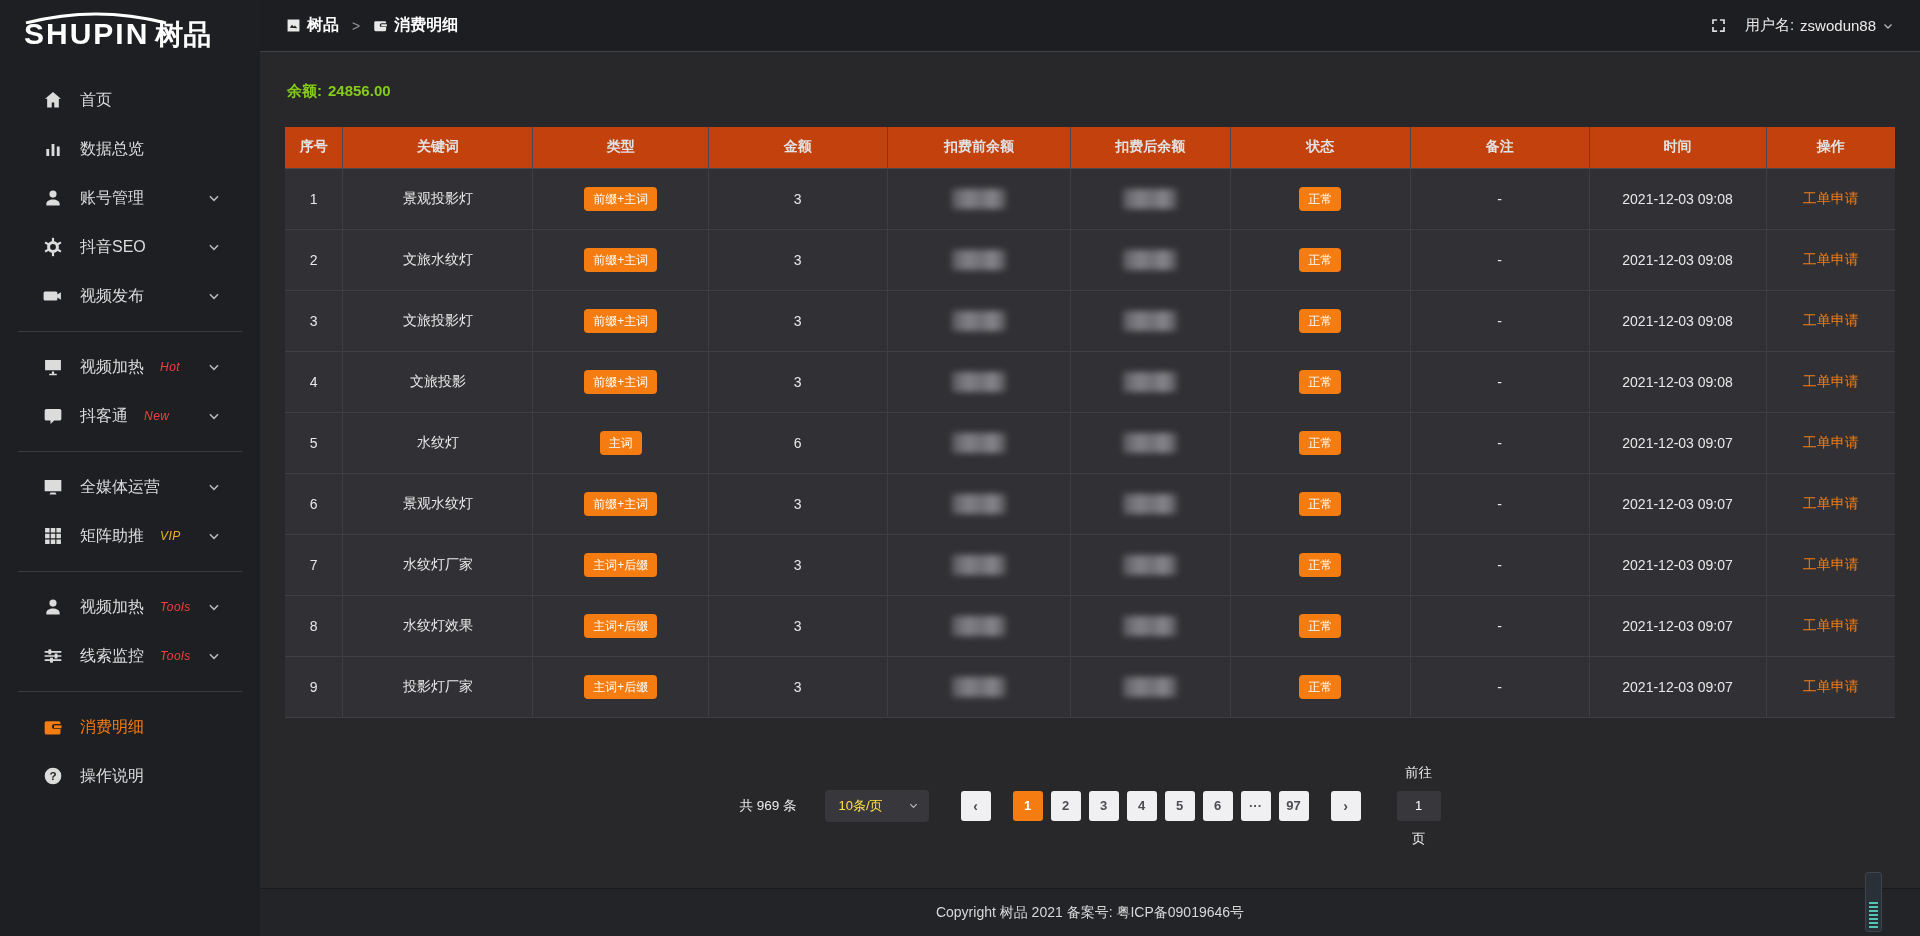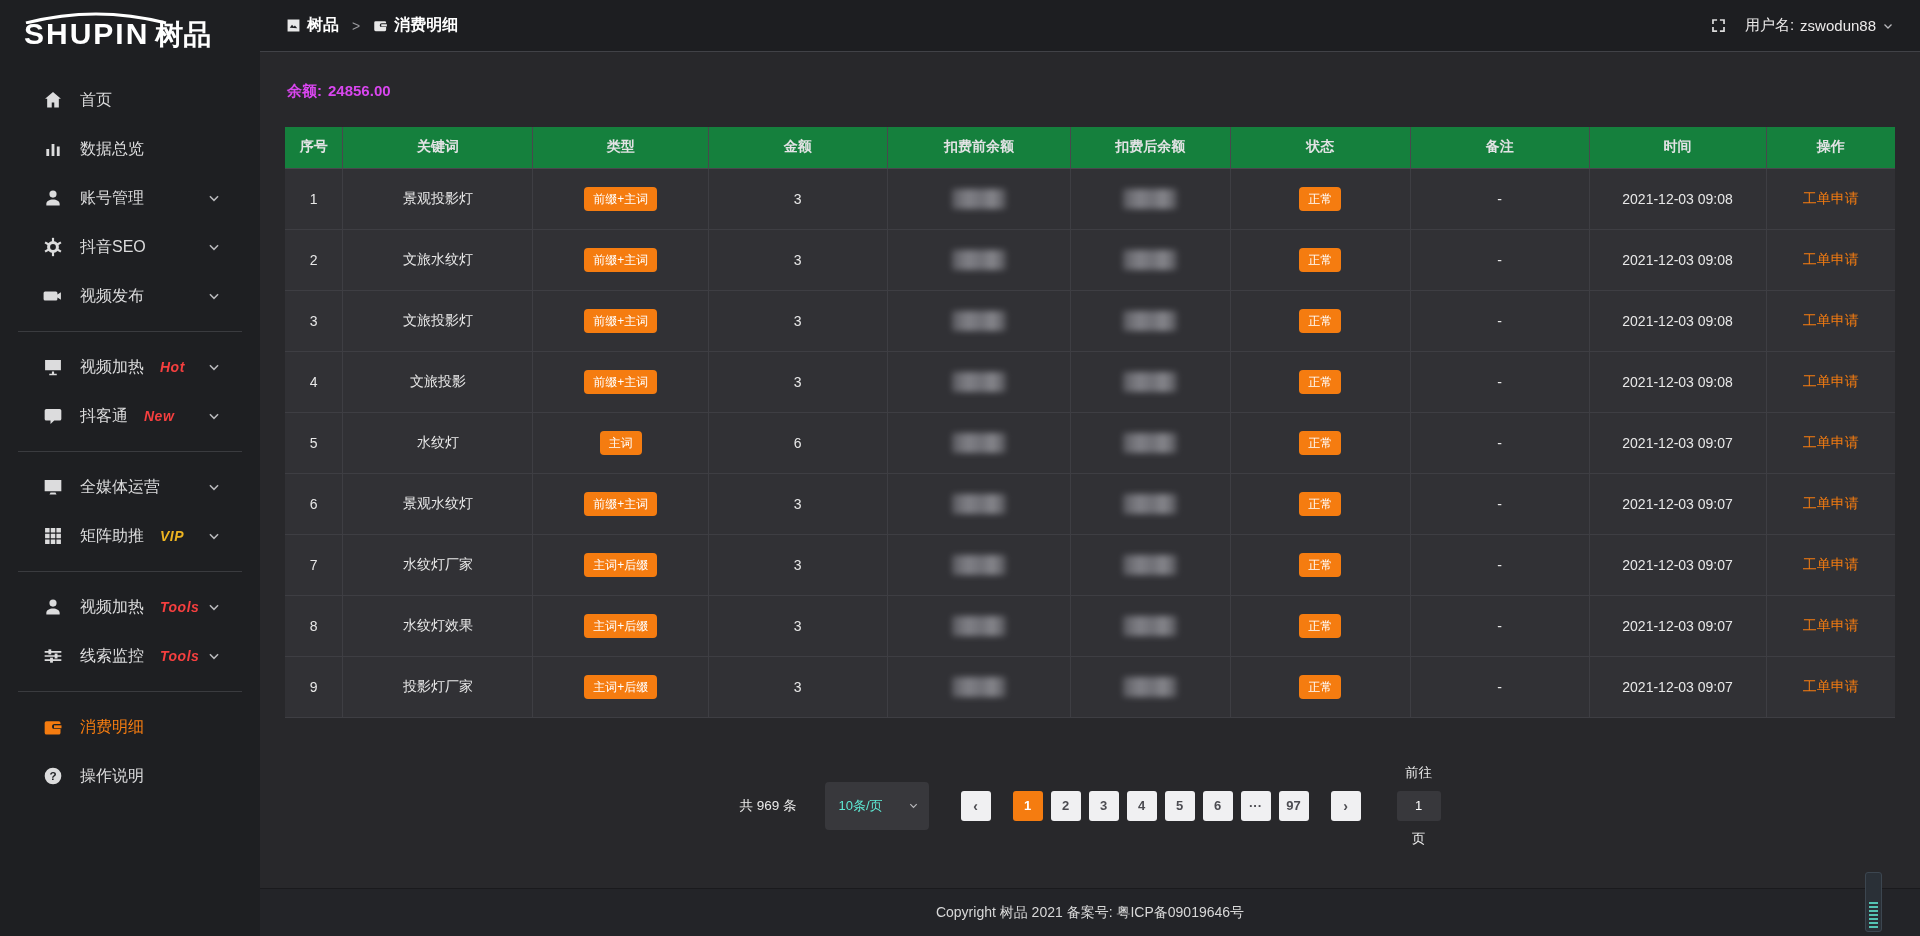--- a/index.html
+++ b/index.html
@@ -13,55 +13,55 @@
   .logo { padding:6px 18px 10px 24px; position:relative; white-space:nowrap; }
   .logo-arc { position:absolute; top:2px; left:22px; }
   .logo-en { font-size:30px; font-weight:bold; letter-spacing:2px; color:#fff; }
   .logo-cn { font-size:28px; font-weight:bold; color:#fff; margin-left:6px; }
   .nav { margin-top:14px; }
   .nav-item { height:44px; margin:5px 13px; display:flex; align-items:center; padding:0 26px 0 30px; color:#dcdcdd; font-size:16px; cursor:pointer; }
   .nav-item.active { color:#f57c10; }
   .icon { display:inline-flex; align-items:center; justify-content:center; }
   .nav-item .icon { width:20px; height:20px; margin-right:17px; flex:0 0 20px; }
   .nav-item svg { width:20px; height:20px; }
-  .nav-tag { font-style:italic; font-weight:bold; font-size:14px; margin-left:16px; letter-spacing:.5px; }
+  .nav-tag { font-style:italic; font-weight:normal; font-size:12px; margin-left:16px; letter-spacing:.5px; }
   .chev { margin-left:auto; color:#b9b9bc; display:inline-flex; }
   .chev svg { width:14px; height:14px; }
   .nav-divider { height:1px; background:#3a3b3f; margin:13px 18px; }
   
   .main { flex:1; display:flex; flex-direction:column; min-width:0; height:100%; }
   .topbar { height:52px; flex:0 0 52px; background:#1d1e21; border-bottom:1px solid #414247; display:flex; align-items:center; padding:0 26px; }
   .breadcrumb { display:flex; align-items:center; gap:9px; font-size:16px; font-weight:bold; color:#fff; }
   .breadcrumb .icon { width:15px; height:15px; color:#e8e8e8; }
   .breadcrumb svg { width:15px; height:15px; }
   .crumb { display:flex; align-items:center; gap:6px; cursor:pointer; }
   .crumb-sep { color:#9a9a9e; font-weight:normal; font-size:14px; padding:0 4px; }
   .topbar-right { margin-left:auto; display:flex; align-items:center; gap:18px; font-size:15px; color:#eceaea; }
   .fullscreen-btn { display:inline-flex; cursor:pointer; color:#dcdcdc; }
   .fullscreen-btn svg { width:17px; height:17px; }
   .user-block { display:flex; align-items:center; gap:6px; cursor:pointer; }
   .user-block .chev svg { width:12px; height:12px; }
   
   .content { flex:1; padding:0 25px; }
-  .balance { margin:30px 2px 26px; font-size:15px; font-weight:bold; color:#d946ef; }
+  .balance { margin:30px 2px 26px; font-size:15px; font-weight:bold; color:#84cc16; }
   .balance-value { margin-left:6px; }
   table { width:100%; border-collapse:collapse; table-layout:fixed; background:#313135; font-size:14px; }
-  thead th { background:#15803d; height:41px; font-weight:bold; color:#e3e3e5; border:1px solid #48484d; border-top:none; }
+  thead th { background:#c2410c; height:41px; font-weight:bold; color:#e3e3e5; border:1px solid #48484d; border-top:none; }
   thead th:first-child { border-left:none; } thead th:last-child { border-right:none; }
   tbody td { height:61px; text-align:center; vertical-align:middle; color:#e8e8e8; border:1px solid #3e3e43; }
   tbody td:first-child { border-left:none; } tbody td:last-child { border-right:none; }
   .type-badge,.status-badge { display:inline-block; background:#f57c10; color:#fff; font-size:12px; line-height:1; padding:6px 9px; border-radius:4px; white-space:nowrap; }
   .blur-block { width:54px; height:20px; margin:0 auto; border-radius:2px; opacity:.75;
     background:linear-gradient(90deg,#66666c 0%,#9c9ca3 30%,#83838a 55%,#a5a5ab 75%,#5c5c62 100%);
     filter: blur(3px); }
   .action-link { color:#f57c10; cursor:pointer; }
   
   .pagination { display:flex; align-items:center; justify-content:center; gap:22px; margin-top:46px; font-size:13px; color:#eaeaea; }
   .page-total { margin-right:6px; font-size:13.5px; }
-  .page-size-select { background:#38383c; border-radius:4px; height:48px; min-width:104px; padding:0 10px 0 14px; display:flex; align-items:center; justify-content:space-between; gap:10px; color:#5eead4; cursor:pointer; margin-right:10px; }
+  .page-size-select { background:#38383c; border-radius:4px; height:32px; min-width:104px; padding:0 10px 0 14px; display:flex; align-items:center; justify-content:space-between; gap:10px; color:#fde047; cursor:pointer; margin-right:10px; }
   .page-size-select .chev svg { width:11px; height:11px; }
   .page-btn { min-width:30px; height:30px; padding:0 5px; background:#f0f0f2; color:#4c4c52; border-radius:3px; display:inline-flex; align-items:center; justify-content:center; font-size:13px; font-weight:bold; cursor:pointer; }
   .page-btn.active { background:#f57c10; color:#fff; }
   .page-btn.nav-arrow { font-size:14px; }
   .goto { display:flex; align-items:center; gap:9px; margin-left:14px; font-size:13.5px;flex-direction:column; }
   .goto-input { width:44px; height:30px; background:#38383c; border-radius:3px; color:#fff; text-align:center; line-height:30px; font-size:13px; }
   
   .footer { flex:0 0 48px; height:48px; background:#232428; border-top:1px solid #1a1a1d; display:flex; align-items:center; justify-content:center; color:#d8d8d8; font-size:14px; }
   
   .corner-widget { position:absolute; right:38px; bottom:4px; width:17px; height:60px; background:#2a3037; border:1px solid #3c4650; border-radius:3px; display:flex; align-items:flex-end; justify-content:center; padding:3px; }

